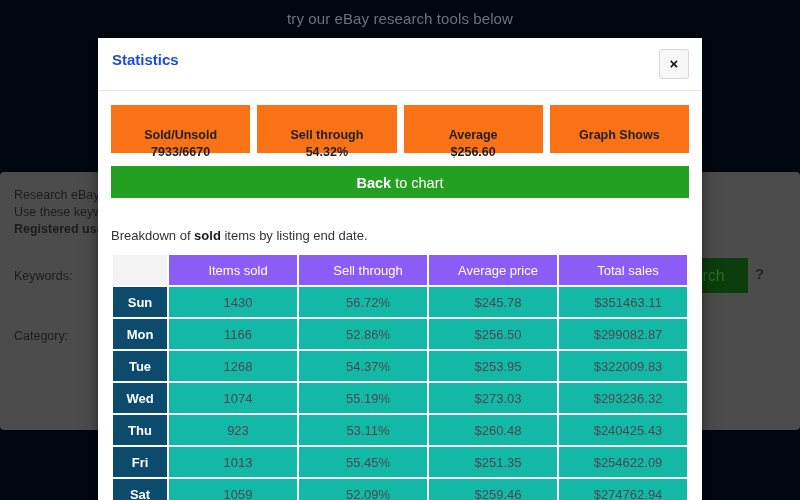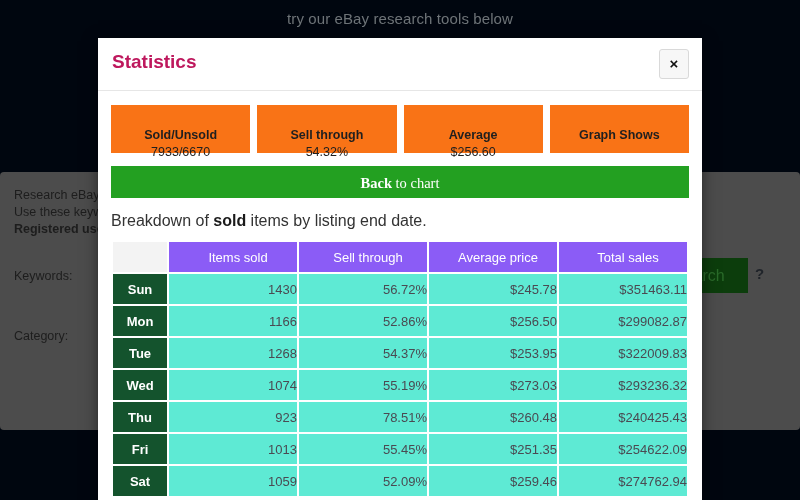--- a/index.html
+++ b/index.html
@@ -102,23 +102,23 @@
   .modal-header {
     position: relative;
     height: 52px;
     border-bottom: 1px solid #e6e6e6;
   }
 
   .modal-title {
     position: absolute;
     left: 14px;
     top: 13px;
-    font-size: 19px;
-    font-weight: bold;
-    color: #be185d;
+    font-size: 15px;
+    font-weight: bold;
+    color: #1d4ed8;
   }
 
   .close-btn {
     position: absolute;
     right: 13px;
     top: 11px;
     width: 30px;
     height: 30px;
     border: 1px solid #d9d9d9;
     border-radius: 3px;
@@ -150,46 +150,46 @@
     box-sizing: border-box;
   }
   .stat-label {
     font-size: 12.5px;
     font-weight: bold;
     color: #1f1f1f;
     line-height: 17px;
   }
   .stat-value {
     font-size: 12.5px;
-    font-weight: normal;
+    font-weight: bold;
     color: #1f1f1f;
     line-height: 17px;
   }
 
   
   .back-btn {
     display: block;
     width: 100%;
     margin-top: 13px;
     height: 32px;
     line-height: 32px;
     background: #23a021;
     color: #ffffff;
     text-align: center;
     font-size: 14.5px;
     border: none;
     cursor: pointer;
-    font-family: Liberation Serif, serif;
+    font-family: Liberation Sans, sans-serif;
   }
   .back-btn b { font-weight: bold; }
 
   
   .breakdown {
-    margin-top: 14px;
-    font-size: 16px;
+    margin-top: 30px;
+    font-size: 13px;
     color: #333333;
   }
   .breakdown b { font-weight: bold; color: #1a1a1a; }
 
   
   .stats-table {
     margin-top: 10px;
     border-collapse: separate;
     border-spacing: 2px;
     width: 100%;
@@ -206,29 +206,29 @@
     background: #f3f3f3;
   }
   .th-main {
     background: #8b5cf6;
     color: #ffffff;
     font-weight: normal;
     text-align: center;
     padding-left: 10px !important;
   }
   .td-day {
-    background: #14532d;
+    background: #0c4a6e;
     color: #ffffff;
     font-weight: bold;
     text-align: center;
   }
   .td-val {
-    background: #5eead4;
+    background: #14b8a6;
     color: #4a4a52;
-    text-align: right;
+    text-align: center;
     padding-left: 10px !important;
   }
 </style>
 </head>
 <body>
 
 <div id="page">
 
   <div class="bg-banner">try our eBay research tools below</div>
 
@@ -311,21 +311,21 @@
           <tr>
             <td class="td-day">Wed</td>
             <td class="td-val">1074</td>
             <td class="td-val">55.19%</td>
             <td class="td-val">$273.03</td>
             <td class="td-val">$293236.32</td>
           </tr>
           <tr>
             <td class="td-day">Thu</td>
             <td class="td-val">923</td>
-            <td class="td-val">78.51%</td>
+            <td class="td-val">53.11%</td>
             <td class="td-val">$260.48</td>
             <td class="td-val">$240425.43</td>
           </tr>
           <tr>
             <td class="td-day">Fri</td>
             <td class="td-val">1013</td>
             <td class="td-val">55.45%</td>
             <td class="td-val">$251.35</td>
             <td class="td-val">$254622.09</td>
           </tr>

